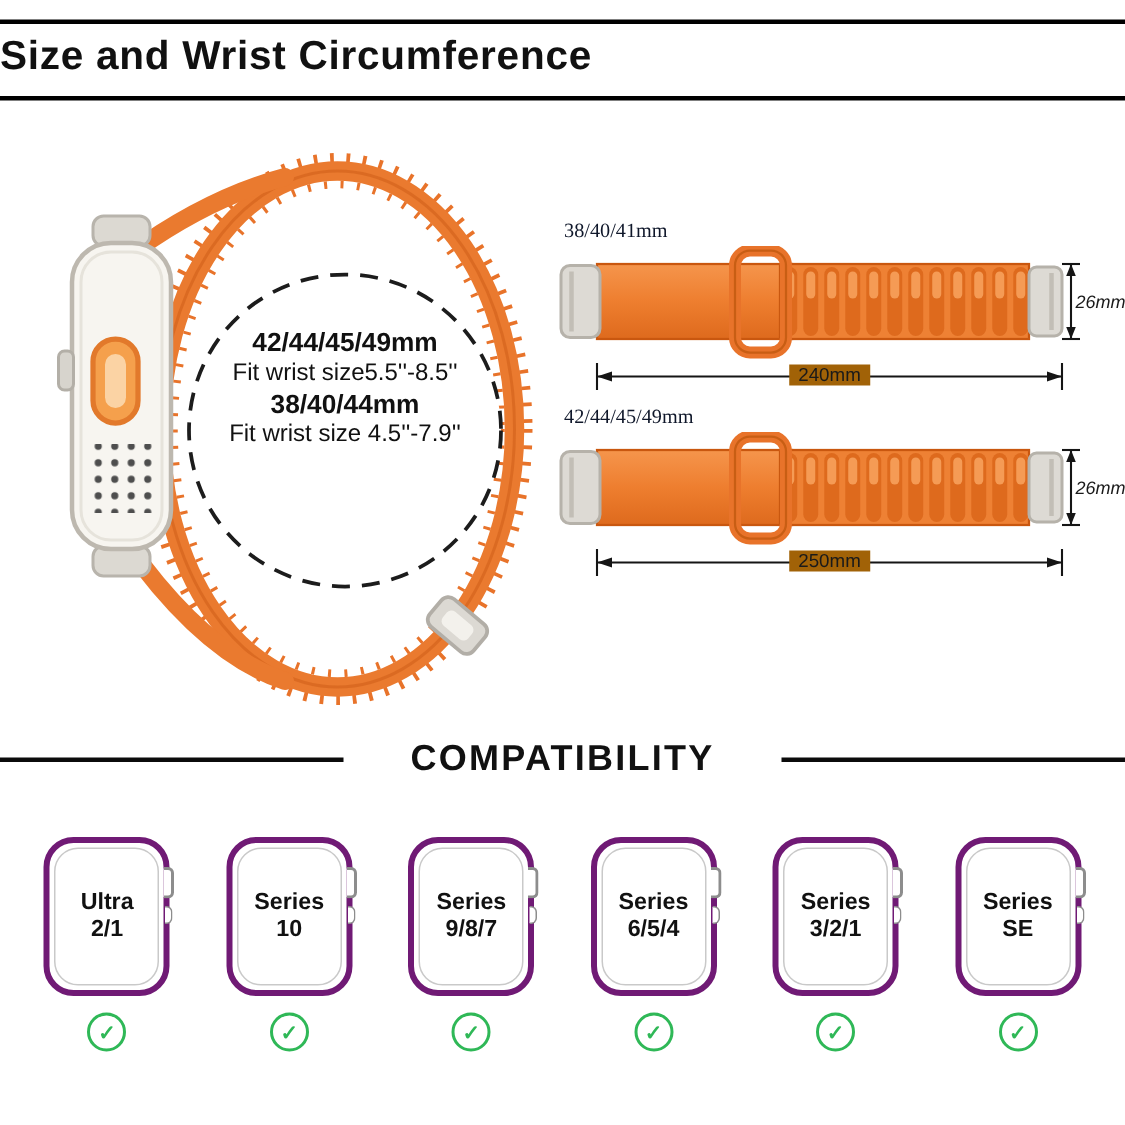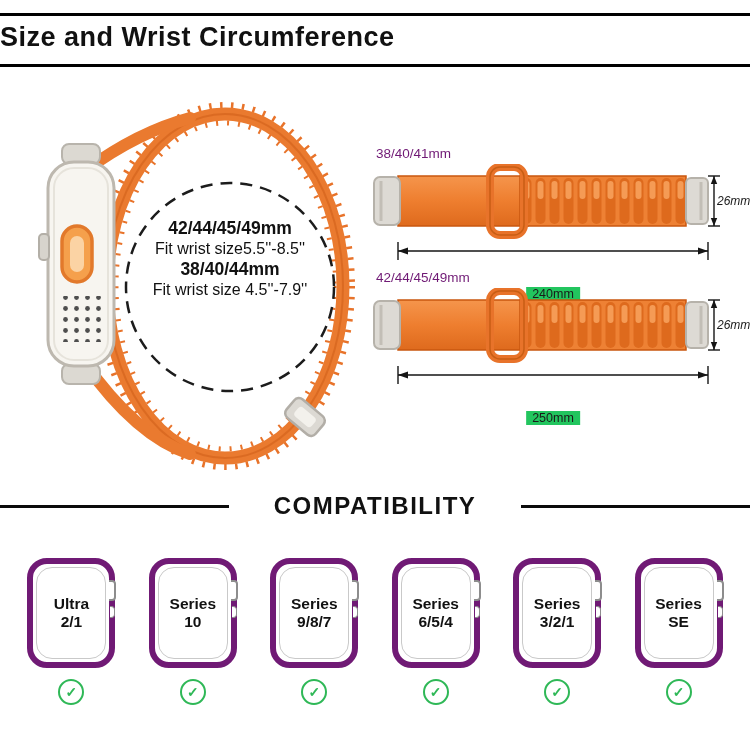--- a/index.html
+++ b/index.html
@@ -32,44 +32,44 @@
   }
   .ct-l1 { font-size: 17.5px; font-weight: bold; line-height: 21px; }
   .ct-l2 { font-size: 16px; font-weight: normal; line-height: 20px; }
   .ct-gap { }
 
   
   .band-diagram { position: absolute; width: 382px; height: 132px; left: 368px; }
   .band-1 { top: 146px; }
   .band-2 { top: 270px; }
   .band-diagram svg { position: absolute; left: 0; top: 18px; }
-  .band-label { position: absolute; left: 8px; top: 0; font-size: 13.5px; color: #701a75; }
+  .band-label { position: absolute; left: 8px; top: 0; font-size: 13.5px; color: #0f172a; font-family: Liberation Serif, serif; }
   .band-width { position: absolute; left: 349px; top: 48px; font-size: 12px; color: #1a1a1a; font-style: italic; }
   .band-length {
     position: absolute; left: 185px; top: 97px; transform: translateX(-50%);
-    background: #22c55e; padding: 0 6px; font-size: 12.5px; color: #1a1a1a; margin-top: 44px;
+    background: #a16207; padding: 0 6px; font-size: 12.5px; color: #1a1a1a;
   }
 
   
   .compat-heading-row {
     position: absolute; top: 492px; left: 0; width: 750px;
     display: flex; align-items: center; gap: 29px;
   }
   .h-line { flex: 1; height: 3px; background: #0b0b0b; }
   .compat-title {
     margin: 0 16px; font-size: 24px; font-weight: bold; letter-spacing: 1.5px;
   }
 
   .models-row {
     position: absolute; top: 558px; left: 0; width: 750px;
     display: flex; justify-content: space-evenly;
   }
   .model { width: 100px; display: flex; flex-direction: column; align-items: center; }
   .watch-outline {
-    width: 76px; height: 98px; border: 6px solid #701a75; border-radius: 20px;
+    width: 76px; height: 98px; border: 4px solid #701a75; border-radius: 20px;
     background: #fff; position: relative;
     display: flex; align-items: center; justify-content: center;
   }
   .watch-bezel {
     position: absolute; inset: 3px; border: 1px solid #c9c9c9; border-radius: 16px;
   }
   .crown {
     position: absolute; background: #fff; border: 2px solid #8d8d8d; border-left: none;
     border-radius: 0 4px 4px 0;
   }

